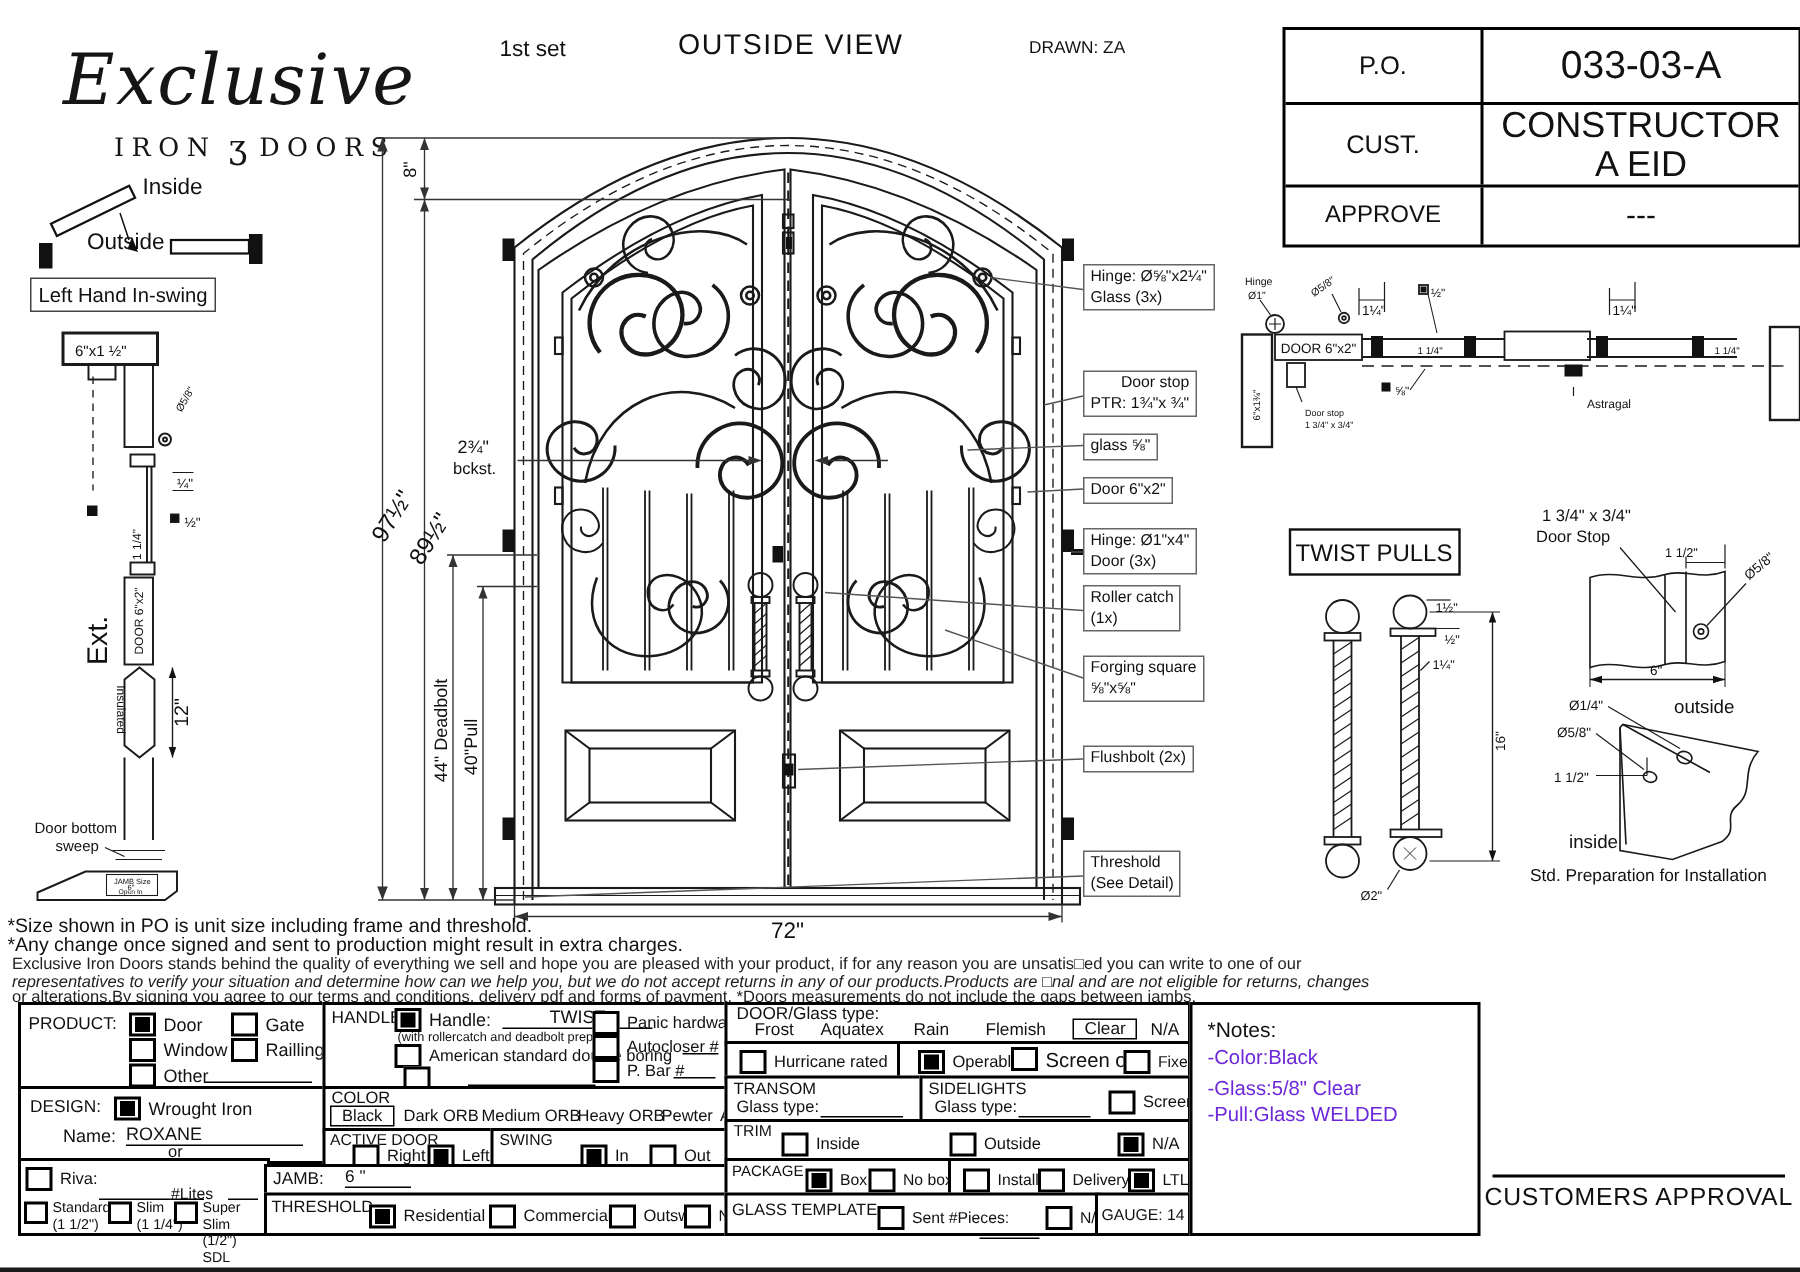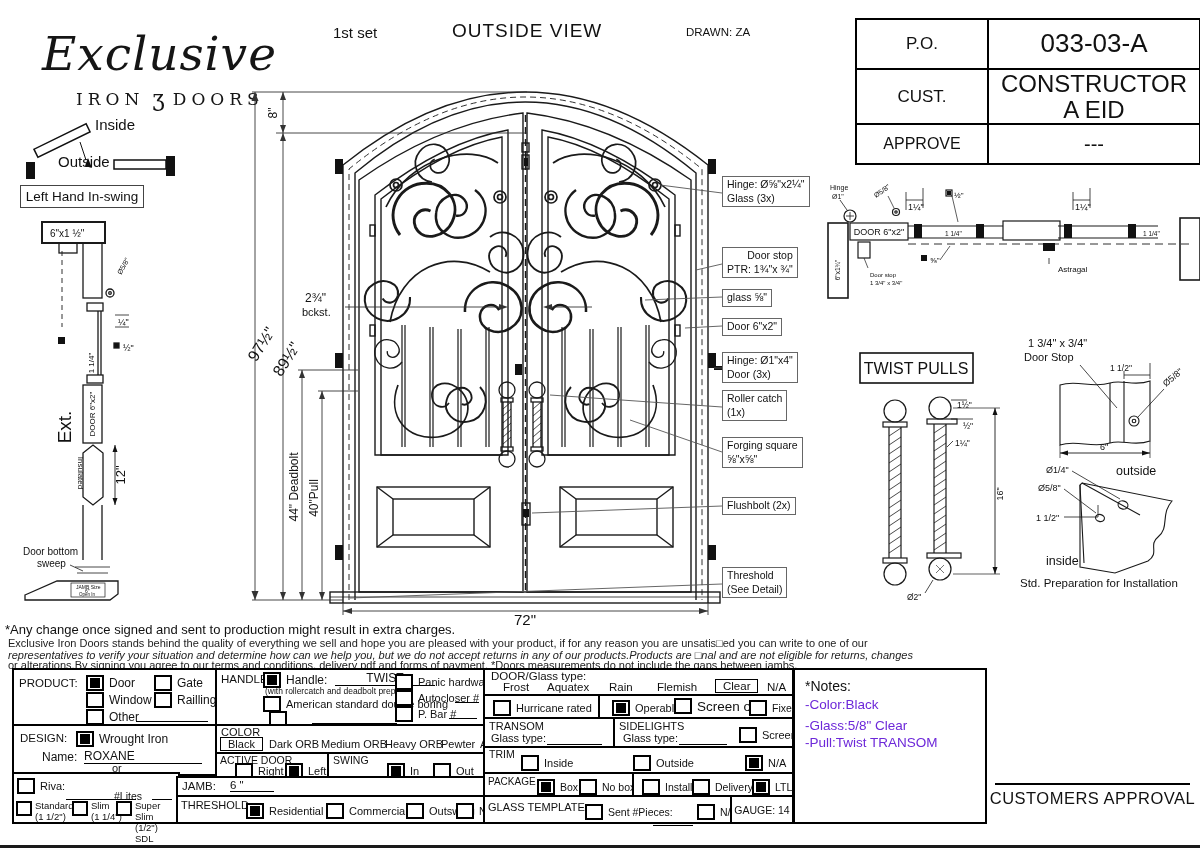--- a/index.html
+++ b/index.html
@@ -424,20 +424,21 @@
       <path d="M44,72 H78 M78,72 V60" stroke-width="0.8"></path>
     </g>
     <text x="26" y="28" font-size="9">Ø1/4"</text>
     <text x="18" y="46" font-size="9">Ø5/8"</text>
     <text x="16" y="76" font-size="9">1 1/2"</text>
     <text x="96" y="30" font-size="12.5">outside</text>
     <text x="26" y="120" font-size="12.5">inside</text>
     <text x="0" y="142" font-size="11.5">Std. Preparation for Installation</text>
   </svg>
 
+  <div class="abs disc1" style="left:5px;top:609px;">*Size shown in PO is unit size including frame and threshold.</div>
   <div class="abs disc1" style="left:5px;top:622px;">*Any change once signed and sent to production might result in extra charges.</div>
   <div class="abs disc2" style="left:8px;top:637px;">Exclusive Iron Doors stands behind the quality of everything we sell and hope you are pleased with your product, if for any reason you are unsatis□ed you can write to one of our</div>
   <div class="abs disc2" style="left:8px;top:649px;font-style:italic;">representatives to verify your situation and determine how can we help you, but we do not accept returns in any of our products.Products are □nal and are not eligible for returns, changes</div>
   <div class="abs disc2" style="left:8px;top:659px;">or alterations.By signing you agree to our terms and conditions, delivery pdf and forms of payment. *Doors measurements do not include the gaps between jambs.</div>
 
   <div class="fbox" style="left:12px;top:668px;width:203px;height:56px;">
     <span class="ft" style="left:5px;top:7px;">PRODUCT:</span>
     <span class="cb" style="left:72px;top:5px;" data-checked="true">
         <span class="bx"></span>
         <span>Door</span>
@@ -698,20 +699,20 @@
       </span>
   </div>
   <div class="fbox" style="left:730px;top:795px;width:60px;height:25px;display:flex;align-items:center;justify-content:center;">
     <span style="font-size:10.5px;">GAUGE: 14</span>
   </div>
 
   <div class="fbox" style="left:793px;top:668px;width:190px;height:152px;">
     <span class="ft" style="left:10px;top:8px;font-size:14px;color:#111;">*Notes:</span>
     <span class="notes-line" style="left:10px;top:27px;">-Color:Black</span>
     <span class="notes-line" style="left:10px;top:48px;">-Glass:5/8" Clear</span>
-    <span class="notes-line" style="left:10px;top:65px;">-Pull:Twist TRANSOM</span>
+    <span class="notes-line" style="left:10px;top:65px;">-Pull:Glass WELDED</span>
   </div>
 
   <div class="abs" style="left:995px;top:783px;width:195px;border-top:2px solid #000;"></div>
   <div class="abs" style="left:960px;top:789px;width:265px;text-align:center;font-size:16.5px;letter-spacing:0.5px;">CUSTOMERS APPROVAL</div>
 
   <div class="abs" style="left:0;top:845px;width:1200px;height:3px;background:#1a1a1a;"></div>
 </div>
 
 </body></html>

